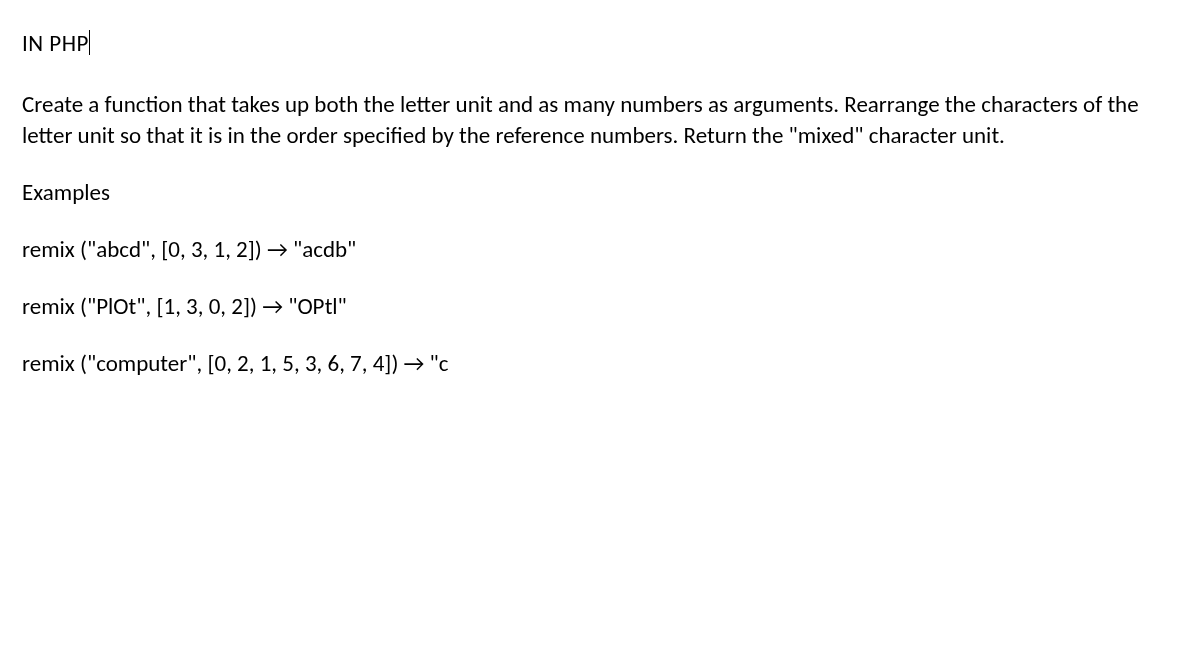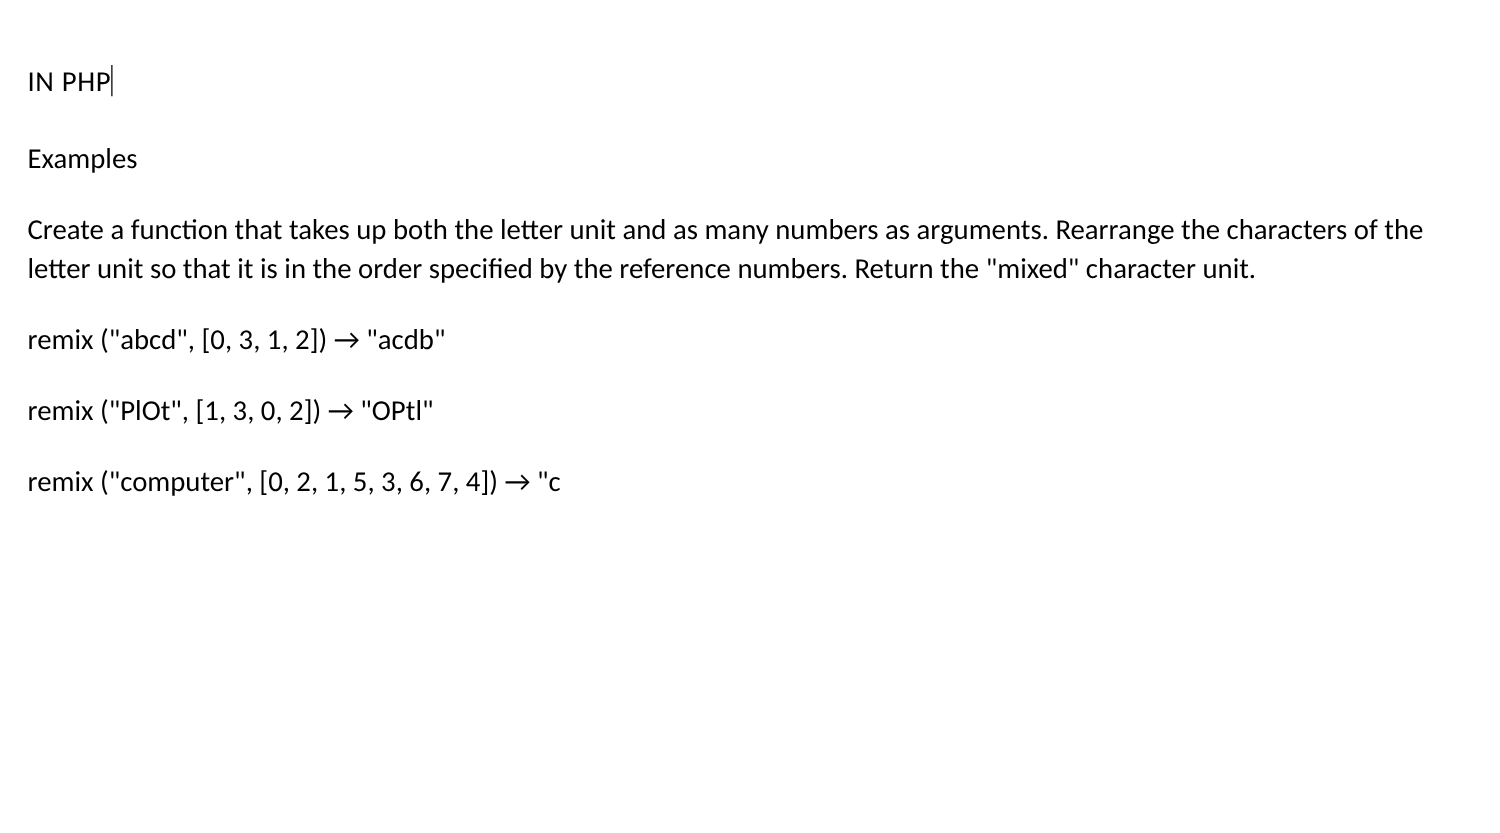--- a/index.html
+++ b/index.html
@@ -8,21 +8,20 @@
     width: 1200px;
     height: 666px;
     background: #ffffff;
     font-family: Calibri, Arial, sans-serif;
     font-size: 23px;
     color: #000000;
     line-height: 1.35;
   }
   .page {
     padding: 28px 22px 20px 22px;
-    margin-top: 23px;
   }
   .para {
     margin: 0 0 26px 0;
   }
   .heading {
     letter-spacing: 0.5px;
     margin-bottom: 30px;
   }
   .cursor {
     display: inline-block;
@@ -35,23 +34,23 @@
 </style>
 </head>
 <body>
 
 <div class="page">
 
   <p class="para heading">
     <span>IN PHP</span><span class="cursor"></span>
   </p>
 
+  <p class="para">Create a function that takes up both the letter unit and as many numbers as arguments. Rearrange the characters of the letter unit so that it is in the order specified by the reference numbers. Return the "mixed" character unit.</p>
+
   <p class="para">Examples</p>
-
-  <p class="para">Create a function that takes up both the letter unit and as many numbers as arguments. Rearrange the characters of the letter unit so that it is in the order specified by the reference numbers. Return the "mixed" character unit.</p>
 
   <p class="para">remix ("abcd", [0, 3, 1, 2]) → "acdb"</p>
 
 
   <p class="para">remix ("PlOt", [1, 3, 0, 2]) → "OPtl"</p>
 
   <p class="para">remix ("computer", [0, 2, 1, 5, 3, 6, 7, 4]) → "c</p>
 
 </div>
 

